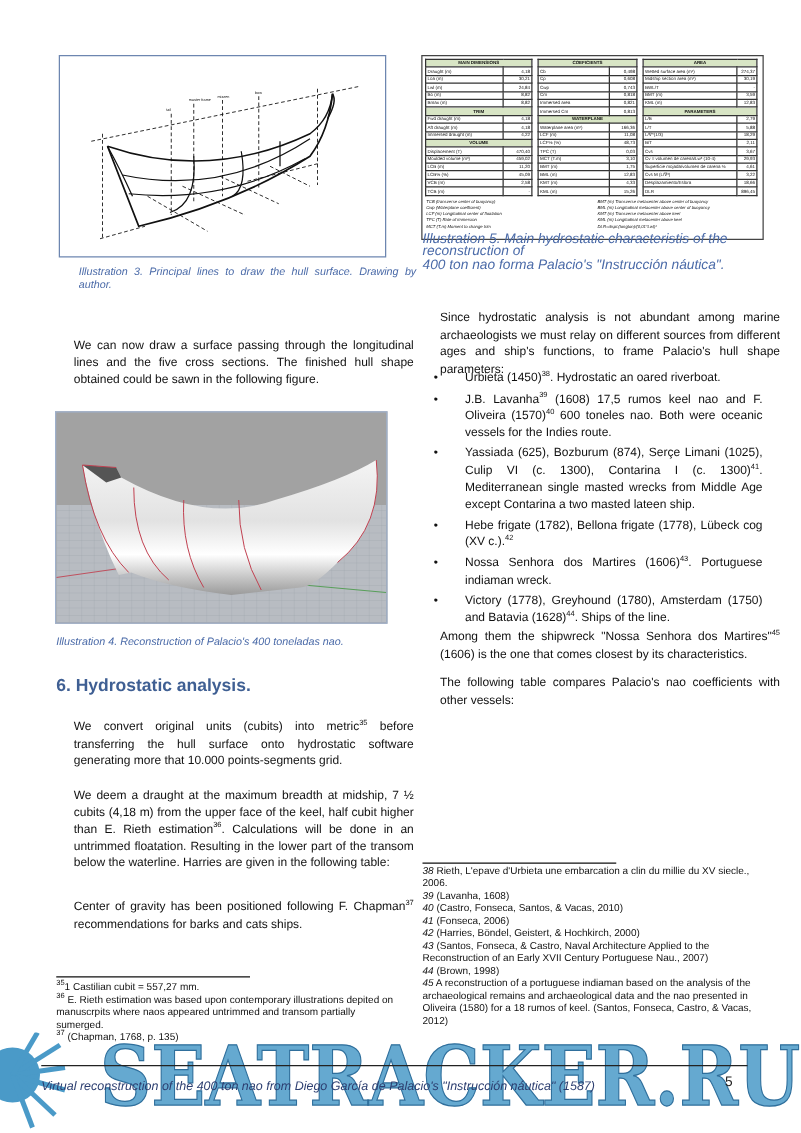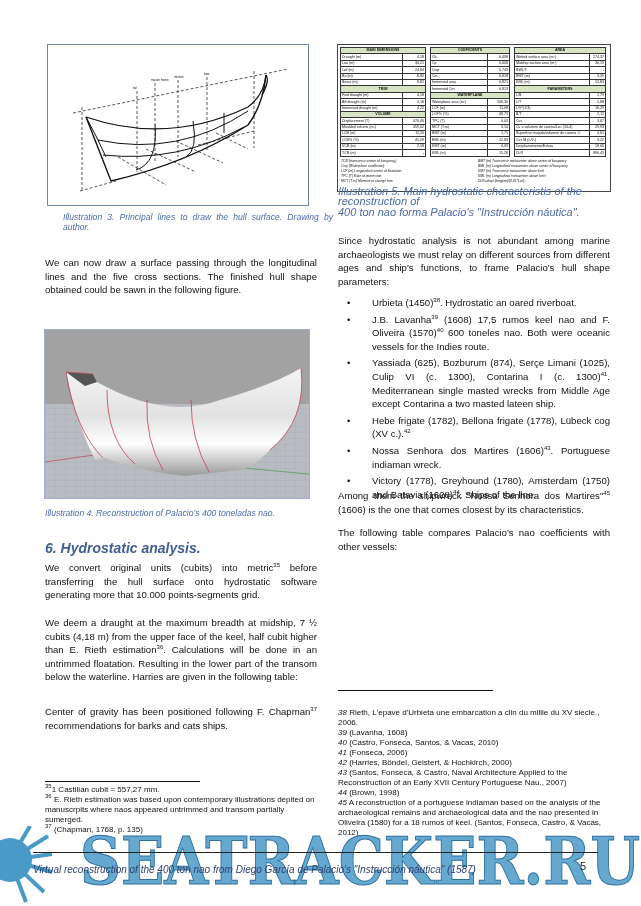--- a/index.html
+++ b/index.html
@@ -1,22 +1,22 @@
 <!DOCTYPE html>
 <html><head>
   <meta charset="utf-8">
   <style>
     html, body { margin: 0; padding: 0; background: #ffffff; }
     body { width: 641px; height: 906px; position: relative; overflow: hidden; font-family: "Liberation Sans", sans-serif; color: #111; }
     .abs { position: absolute; }
-    .para { font-size: 9.6px; line-height: 13.6px; text-align: justify; margin: 0; }
+    .para { font-size: 9.6px; line-height: 13.6px; text-align: justify; margin: 14px; }
     .caption { font-size: 8.6px; line-height: 10.4px; color: #4a6aa8; font-style: italic; }
     .fn { font-size: 8px; line-height: 10px; color: #111; }
     sup { font-size: 6px; line-height: 0; }
-    .heading { font-size: 14px; font-weight: bold; color: #3f5f93; font-style: italic; }
+    .heading { font-size: 14px; font-weight: bold; color: #3f5f93; }
     
     .fig3 { left: 47px; top: 44px; width: 260px; height: 160px; border: 1px solid #6d86b0; background: #fff; }
     
     .fig4 { left: 44px; top: 329px; width: 264px; height: 168px; border: 1px solid #9eb0cc; background: #a2a2a2; overflow: hidden; }
     
     .htable { left: 337px; top: 44px; width: 272px; height: 146px; border: 1px solid #444; background: #fff; }
     .tcol { position: absolute; top: 2px; }
     .tcol table { border-collapse: collapse; font-size: 3.6px; line-height: 4.6px; }
     .tcol td { border: 0.6px solid #333; padding: 0 1px; height: 5.4px; white-space: nowrap; overflow: hidden; }
     .tcol td.v { text-align: right; }
@@ -384,21 +384,21 @@
 </div>
 
 <p class="abs para" style="left:338px; top:489px; width:272px;">
   <span>Among them the shipwreck "Nossa Senhora dos Martires"</span><sup>45</sup><span> (1606) is the one that comes closest by its characteristics.</span>
 </p>
 
 <p class="abs para" style="left:338px; top:526px; width:272px;">The following table compares Palacio's nao coefficients with other vessels:</p>
 
 <div class="abs rule" style="left:338px; top:690px; width:155px;"></div>
 
-<div class="abs fn" style="left:338px; top:708px; width:274px;" id="fn-right">
+<div class="abs fn" style="left:338px; top:692px; width:274px;" id="fn-right">
     <div><i>38</i><span> Rieth, L'epave d'Urbieta une embarcation a clin du millie du XV siecle., 2006.</span></div>
     <div style=""><i>39</i><span> (Lavanha, 1608)</span></div>
     <div><i>40</i><span> (Castro, Fonseca, Santos, &amp; Vacas, 2010)</span></div>
     <div><i>41</i><span> (Fonseca, 2006)</span></div>
     <div><i>42</i><span> (Harries, Böndel, Geistert, &amp; Hochkirch, 2000)</span></div>
     <div><i>43</i><span> (Santos, Fonseca, &amp; Castro, Naval Architecture Applied to the Reconstruction of an Early XVII Century Portuguese Nau., 2007)</span></div>
     <div><i>44</i><span> (Brown, 1998)</span></div>
     <div><i>45</i><span> A reconstruction of a portuguese indiaman based on the analysis of the archaeological remains and archaeological data and the nao presented in Oliveira (1580) for a 18 rumos of keel. (Santos, Fonseca, Castro, &amp; Vacas, 2012)</span></div>
   </div>
 

